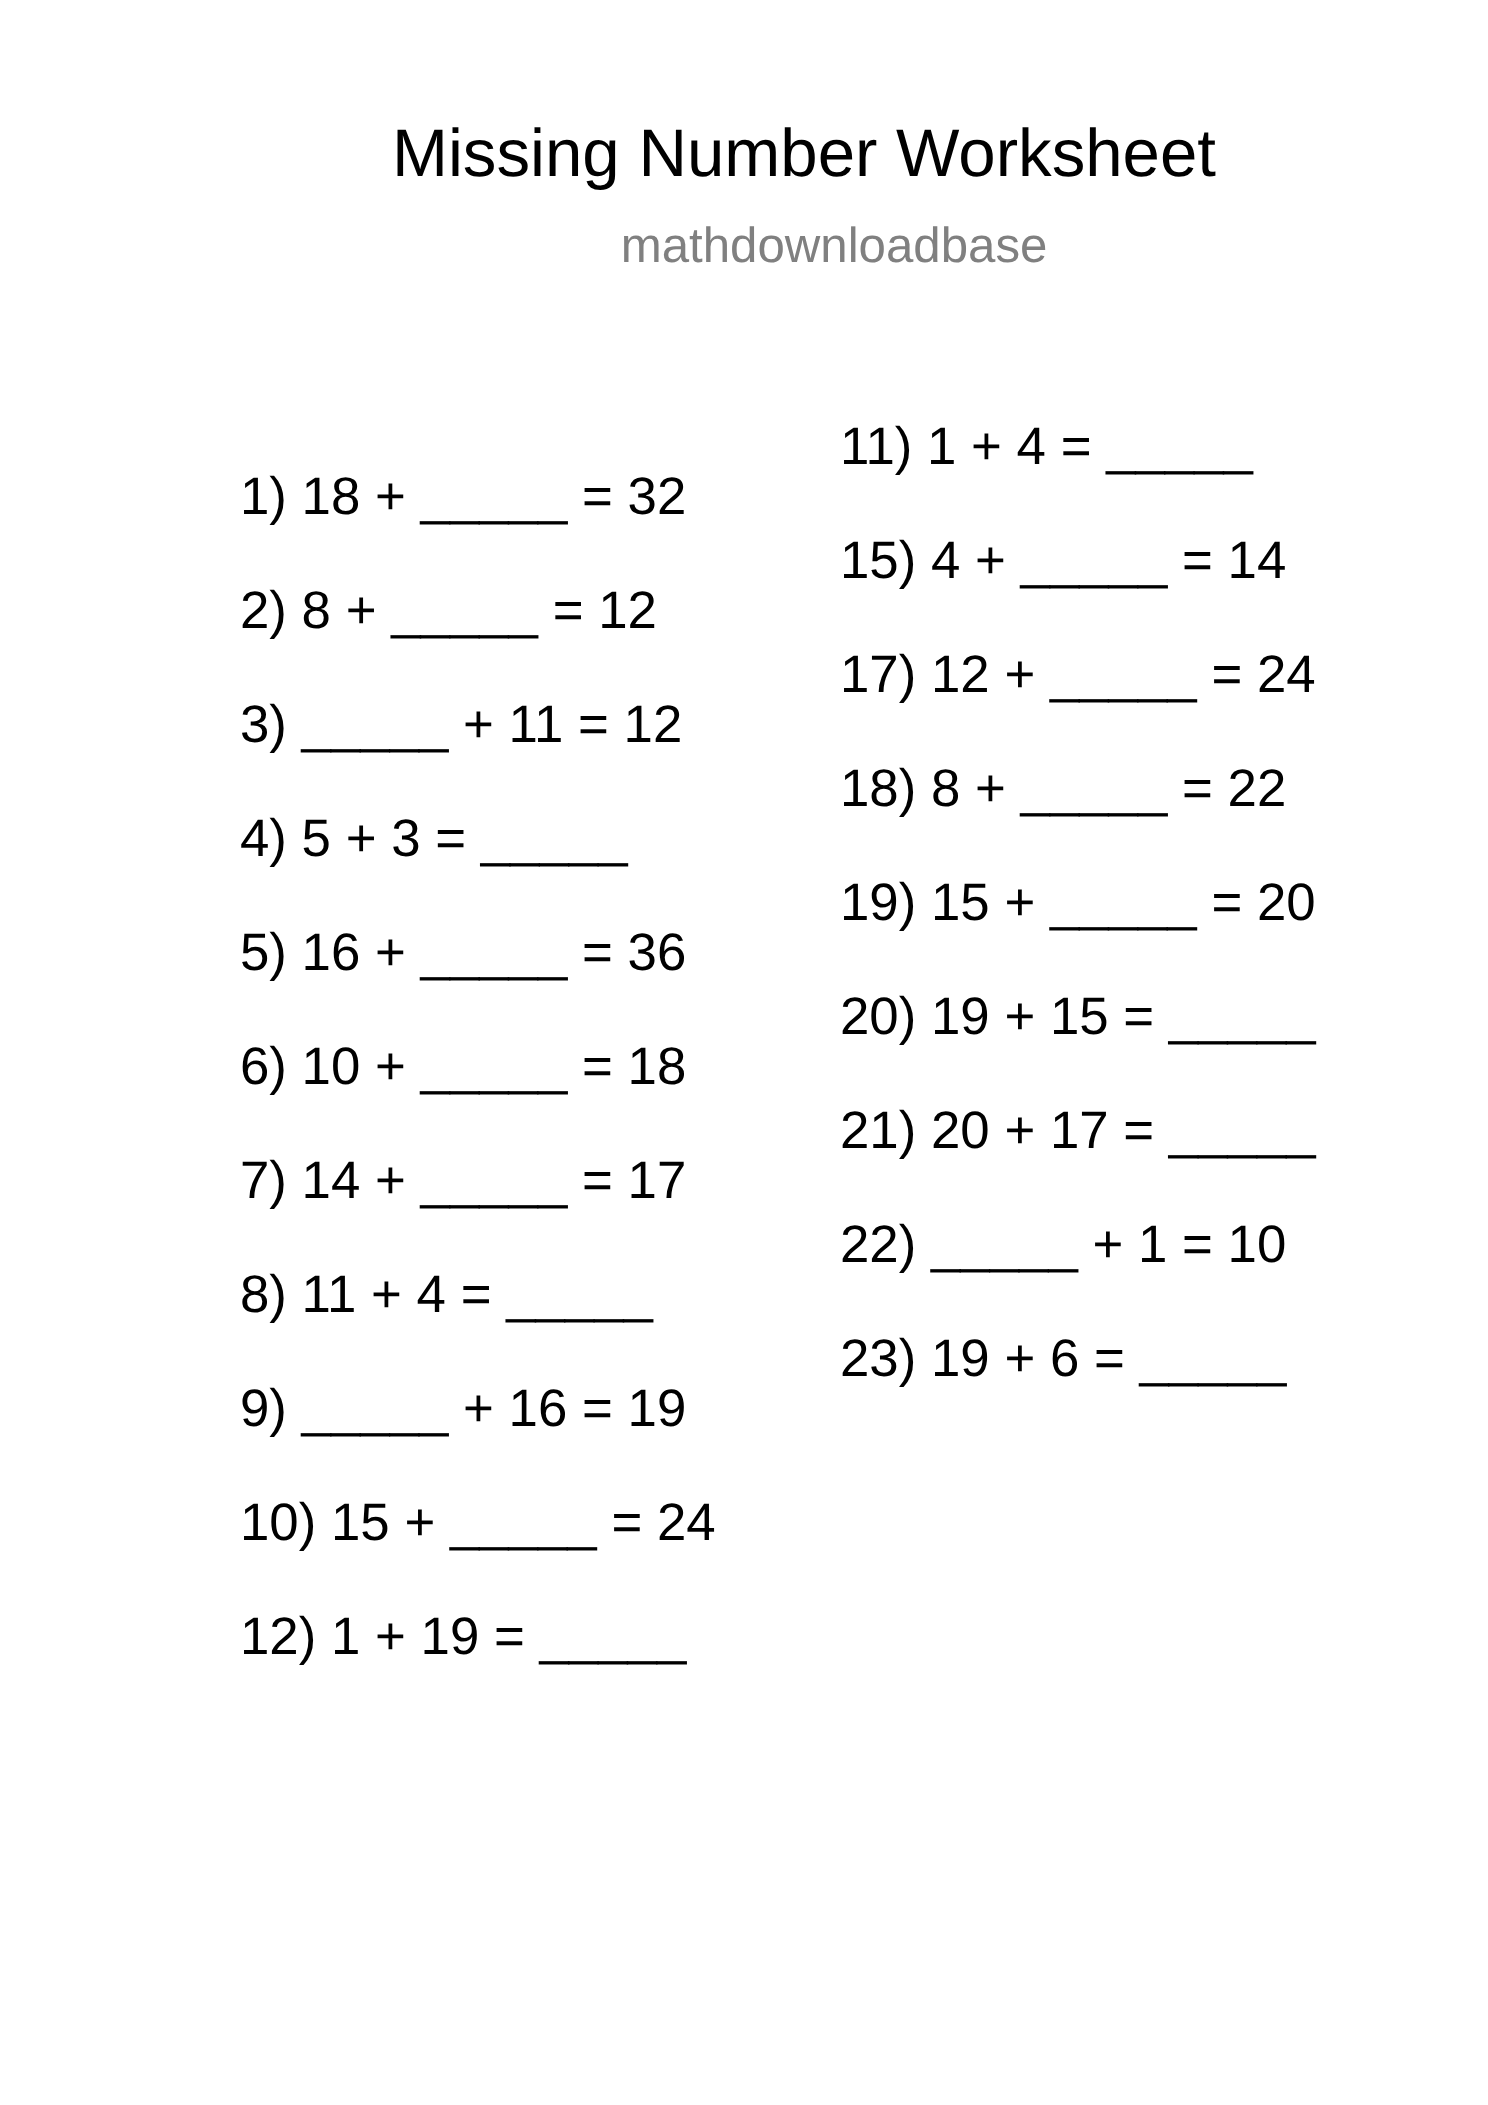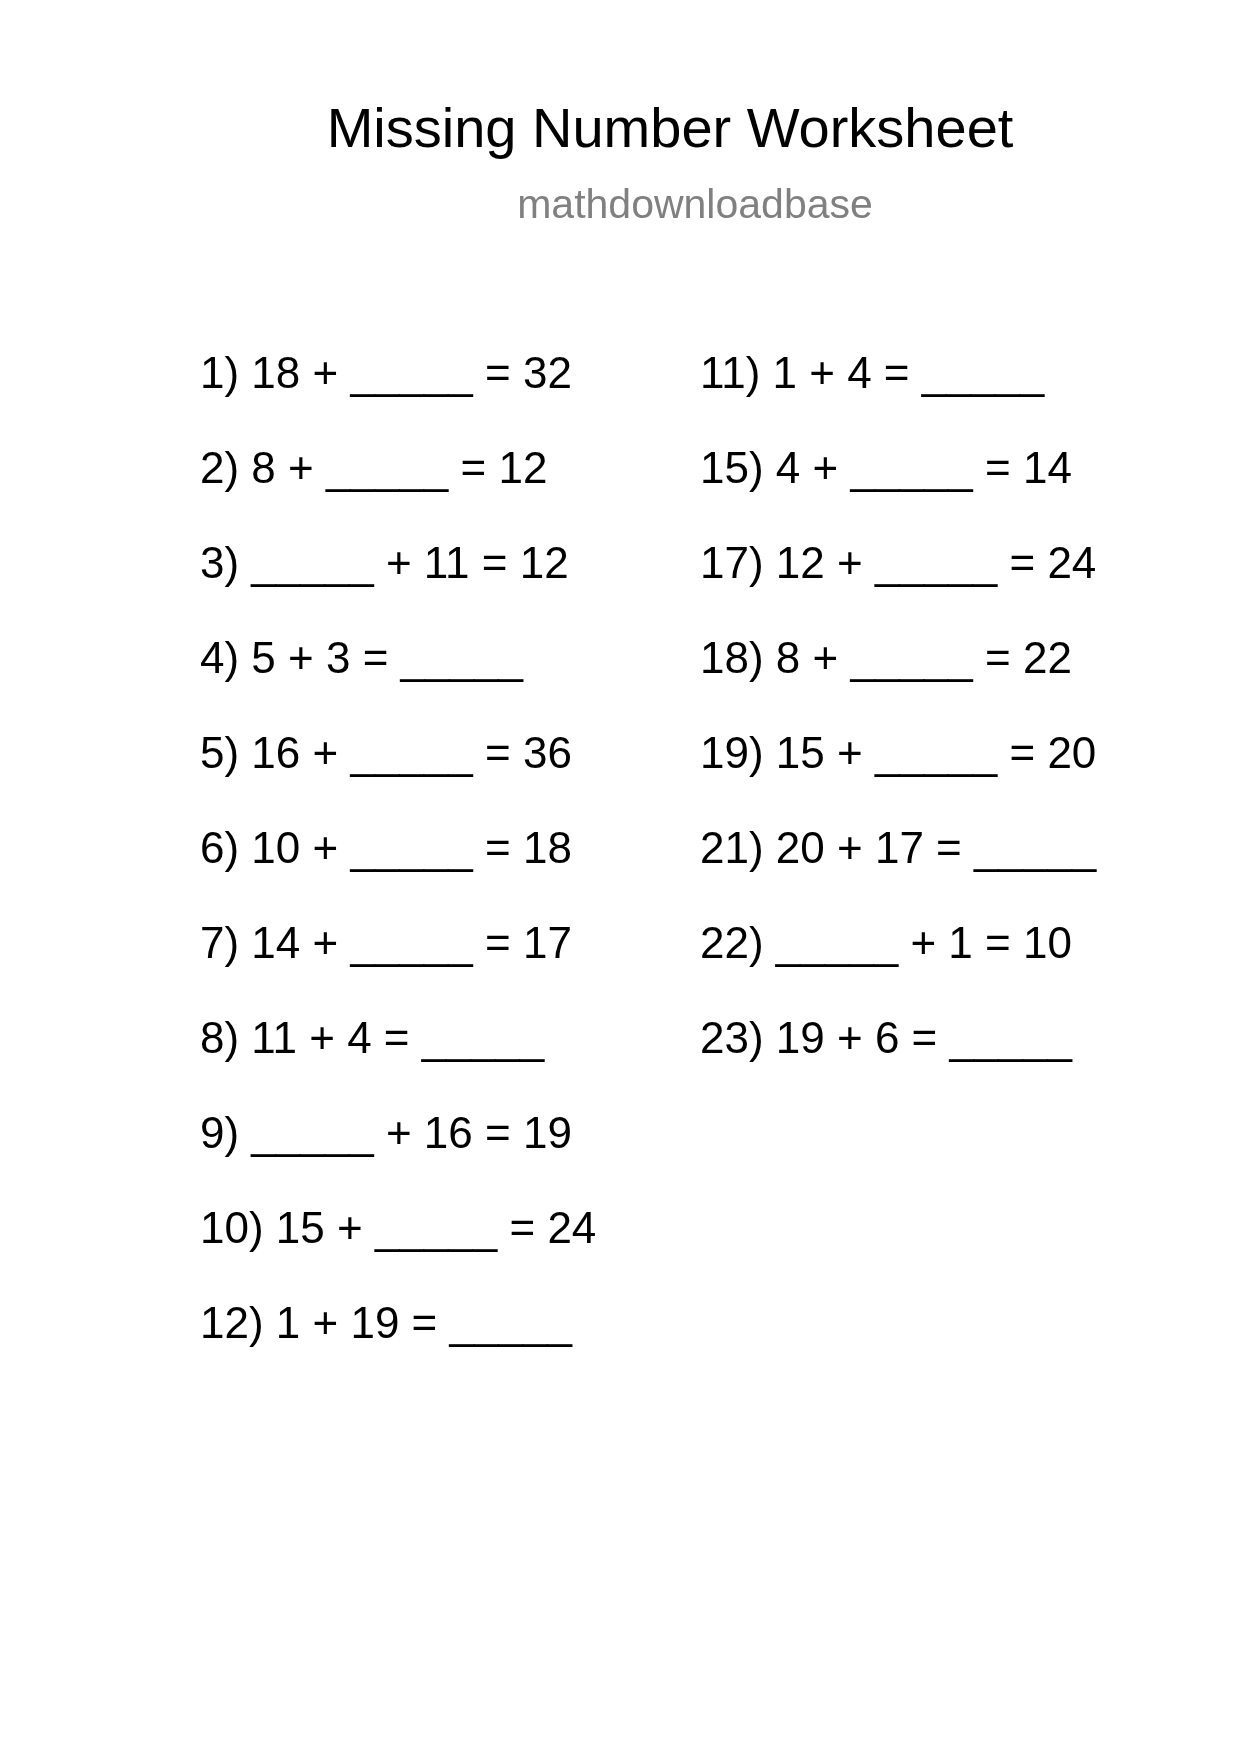--- a/index.html
+++ b/index.html
@@ -3,21 +3,21 @@
 <meta charset="utf-8">
 <style>
   html, body { margin:0; padding:0; background:#ffffff; }
   body { width:1240px; height:1754px; position:relative; overflow:hidden;
          font-family:"Liberation Sans", sans-serif; color:#000; }
   .title { position:absolute; left:0; width:1340px; top:96px; text-align:center;
            font-size:56px; line-height:64px; letter-spacing:0px; }
   .subtitle { position:absolute; left:0; width:1390px; top:180px; text-align:center;
               font-size:41px; line-height:48px; color:#808080; }
   .col { position:absolute; top:348px; }
-  .col.left { left:200px; }
+  .col.left { left:200px;margin-top:41px; }
   .col.right { left:700px; }
   .problem { height:95px; font-size:44px; line-height:50px; white-space:pre; }
 </style>
 </head>
 <body>
 
 <div class="title">Missing Number Worksheet</div>
 <div class="subtitle">mathdownloadbase</div>
 
 <div class="col left">
@@ -33,16 +33,17 @@
   <div class="problem">10) 15 + _____ = 24</div>
   <div class="problem">12) 1 + 19 = _____</div>
 </div>
 
 <div class="col right">
   <div class="problem">11) 1 + 4 = _____</div>
   <div class="problem">15) 4 + _____ = 14</div>
   <div class="problem">17) 12 + _____ = 24</div>
   <div class="problem">18) 8 + _____ = 22</div>
   <div class="problem">19) 15 + _____ = 20</div>
+  <div class="problem">20) 19 + 15 = _____</div>
   <div class="problem">21) 20 + 17 = _____</div>
   <div class="problem">22) _____ + 1 = 10</div>
   <div class="problem">23) 19 + 6 = _____</div>
 </div>
 
 </body></html>

